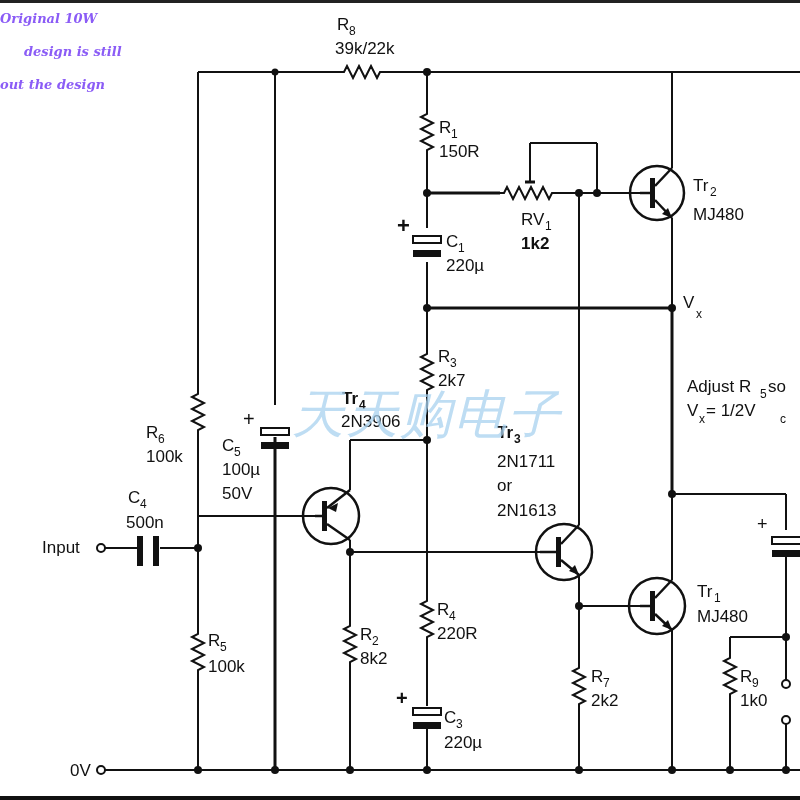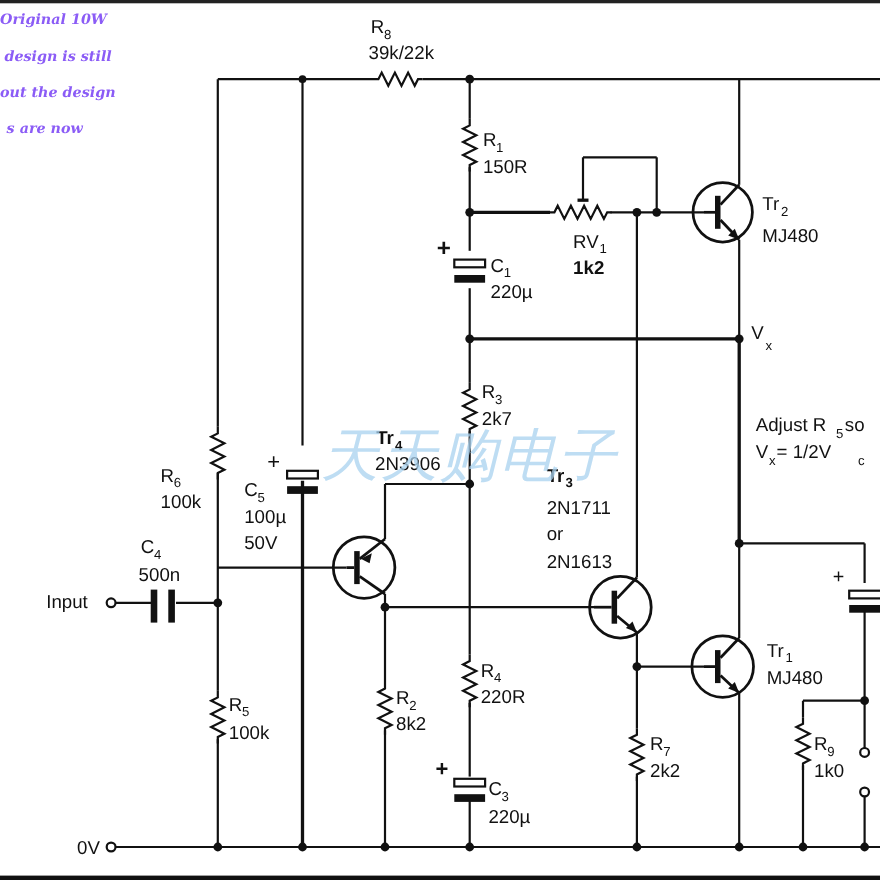--- a/index.html
+++ b/index.html
@@ -15,23 +15,22 @@
   .bold{font-weight:bold;}
   .wm{position:absolute;left:292px;top:380px;font-family:"DejaVu Serif",serif;font-size:52px;color:#a9d2ef;opacity:0.75;letter-spacing:2px;font-style:italic;}
 </style>
 </head>
 <body>
 
 <div class="topbar"></div>
 
 <div class="caption">
   <span>Original 10W</span>
-  <span style="padding-left:4px">design is still</span>
+  <span style="padding-left:24px">design is still</span>
   <span>out the design</span>
-  <span style="padding-left:6px">s are now</span>
 </div>
 
 <svg class="frame" width="800" height="800" viewBox="0 0 800 800">
   <defs>
     <g id="resV">
       <path d="M0,0 l0,6 l-6,3 l12,6 l-12,6 l12,6 l-12,6 l12,6 l-6,3 l0,6" fill="none" stroke="#111" stroke-width="2"></path>
     </g>
   </defs>
 
   <g stroke="#111" stroke-width="2" fill="none">

